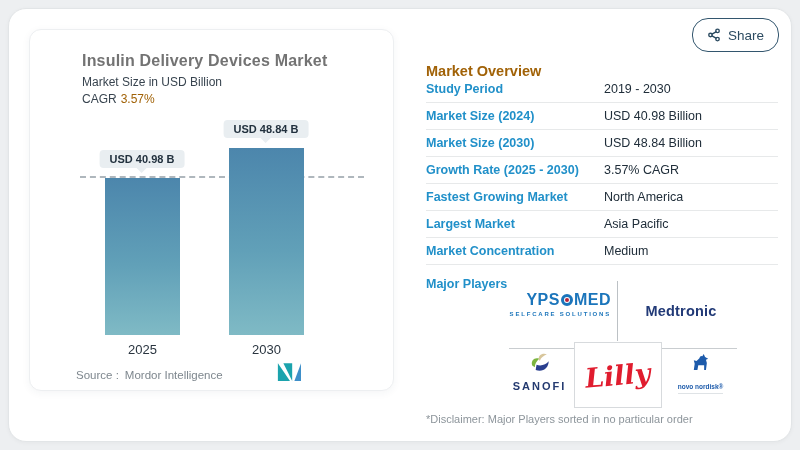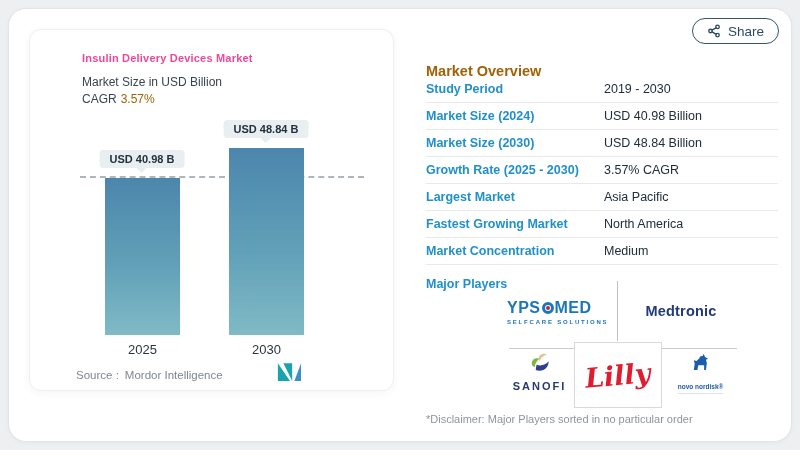--- a/index.html
+++ b/index.html
@@ -15,21 +15,21 @@
     position:absolute; left:8px; top:8px; width:784px; height:434px;
     background:#ffffff; border:1px solid #e2e5e7; border-radius:18px;
     box-shadow:0 1px 4px rgba(0,0,0,0.04);
   }
   
   .chart-panel {
     position:absolute; left:20px; top:20px; width:365px; height:362px;
     background:#ffffff; border:1px solid #edeff1; border-radius:12px;
     box-shadow:0 2px 8px rgba(40,60,80,0.05);
   }
-  .chart-title { position:absolute; left:52px; top:22px; font-size:11px; font-weight:700; color:#ec4899; letter-spacing:0.2px; }
+  .chart-title { position:absolute; left:52px; top:22px; font-size:16px; font-weight:700; color:#737373; letter-spacing:0.2px; }
   .chart-subtitle { position:absolute; left:52px; top:45px; font-size:12px; color:#38444f; }
   .chart-cagr { position:absolute; left:52px; top:62px; font-size:12px; color:#38444f; }
   .chart-cagr .cagr-val { color:#a16207; margin-left:4px; }
   .bar {
     position:absolute; bottom:55px; width:75px;
     background:linear-gradient(180deg,#4c86ac 0%, #61a0b8 55%, #7fbac5 100%);
   }
   .bar.b0 { left:75px; }
   .bar.b1 { left:199px; }
   .ref-line { position:absolute; left:50px; width:284px; height:0; border-top:2px dashed #afb7bd; }
@@ -45,37 +45,37 @@
   .chip.c0 { left:112px;margin-top:32px; }
   .chip.c1 { left:236px;text-align:right; }
   .xlabel { position:absolute; top:312px; width:75px; text-align:center; font-size:13px; color:#2a3540; }
   .xlabel.x0 { left:75px; }
   .xlabel.x1 { left:199px; }
   .source-line { position:absolute; left:46px; top:339px; font-size:11.5px; color:#7e878e; }
   .source-line .src-val { margin-left:6px; }
   .mordor-logo { position:absolute; left:246px; top:330px; }
   
   .share-btn {
-    position:absolute; top:9px; right:12px; height:26px;
+    position:absolute; top:9px; right:12px; height:34px;
     display:flex; align-items:center; gap:7px; padding:0 14px;
     border:1.5px solid #33566e; border-radius:16px; background:#ffffff;
     font-size:13.5px; color:#2c4b61; cursor:pointer;
   }
   .ov-title { position:absolute; left:417px; top:41px; font-size:14.5px; font-weight:700; color:#a16207;margin-top:13px; }
   .ov-table { position:absolute; left:417px; top:67px; width:352px; }
   .ov-row { display:flex; align-items:center; height:27px; border-bottom:1px solid #e7e9ea; }
   .ov-label { flex:0 0 178px; font-size:12.5px; font-weight:600; color:#2190c9; }
   .ov-value { font-size:12.5px; color:#202e3a; }
   .mp-label { position:absolute; left:417px; top:268px; font-size:12.5px; font-weight:600; color:#2190c9; }
   .players { position:absolute; left:498px; top:262px; width:232px; height:140px; }
   .div-v { position:absolute; left:110px; top:10px; width:1px; height:60px; background:#bcc1c5; }
   .div-h { position:absolute; top:77px; height:1px; background:#c9cdd0; }
   .div-h.left { left:2px; width:65px; }
   .div-h.right { left:155px; width:75px; }
-  .ypsomed { position:absolute; left:0; top:28px; width:104px; text-align:left; }
+  .ypsomed { position:absolute; left:0; top:20px; width:104px; text-align:right; }
   .yps-word { font-size:16px; font-weight:800; color:#1b75bb; letter-spacing:0.5px; white-space:nowrap; }
   .yps-o { display:inline-block; width:12px; height:12px; border:3px solid #1b75bb; border-radius:50%; position:relative; top:1px; margin:0 1px; }
   .yps-o i { position:absolute; left:50%; top:50%; width:4px; height:4px; margin:-2px 0 0 -2px; background:#b5243a; border-radius:50%; }
   .yps-tagline { margin-top:2px; font-size:6px; letter-spacing:1.8px; color:#1b75bb; font-weight:600; }
   .medtronic { position:absolute; left:118px; top:32px; width:112px; text-align:center; font-size:14.5px; font-weight:700; color:#223a77; letter-spacing:0.2px; }
   .lilly-box {
     position:absolute; left:67px; top:71px; width:88px; height:66px;
     border:1px solid #d7dadd; background:#ffffff;
     display:flex; align-items:center; justify-content:center;
   }
@@ -144,26 +144,26 @@
     </div>
     <div class="ov-row">
       <div class="ov-label">Market Size (2030)</div>
       <div class="ov-value">USD 48.84 Billion</div>
     </div>
     <div class="ov-row">
       <div class="ov-label">Growth Rate (2025 - 2030)</div>
       <div class="ov-value">3.57% CAGR</div>
     </div>
     <div class="ov-row">
+      <div class="ov-label">Fastest Growing Market</div>
+      <div class="ov-value">North America</div>
+    </div>
+    <div class="ov-row">
       <div class="ov-label">Largest Market</div>
       <div class="ov-value">Asia Pacific</div>
-    </div>
-    <div class="ov-row">
-      <div class="ov-label">Fastest Growing Market</div>
-      <div class="ov-value">North America</div>
     </div>
     <div class="ov-row">
       <div class="ov-label">Market Concentration</div>
       <div class="ov-value">Medium</div>
     </div>
   </div>
 
   <div class="mp-label">Major Players</div>
 
   <div class="players">

